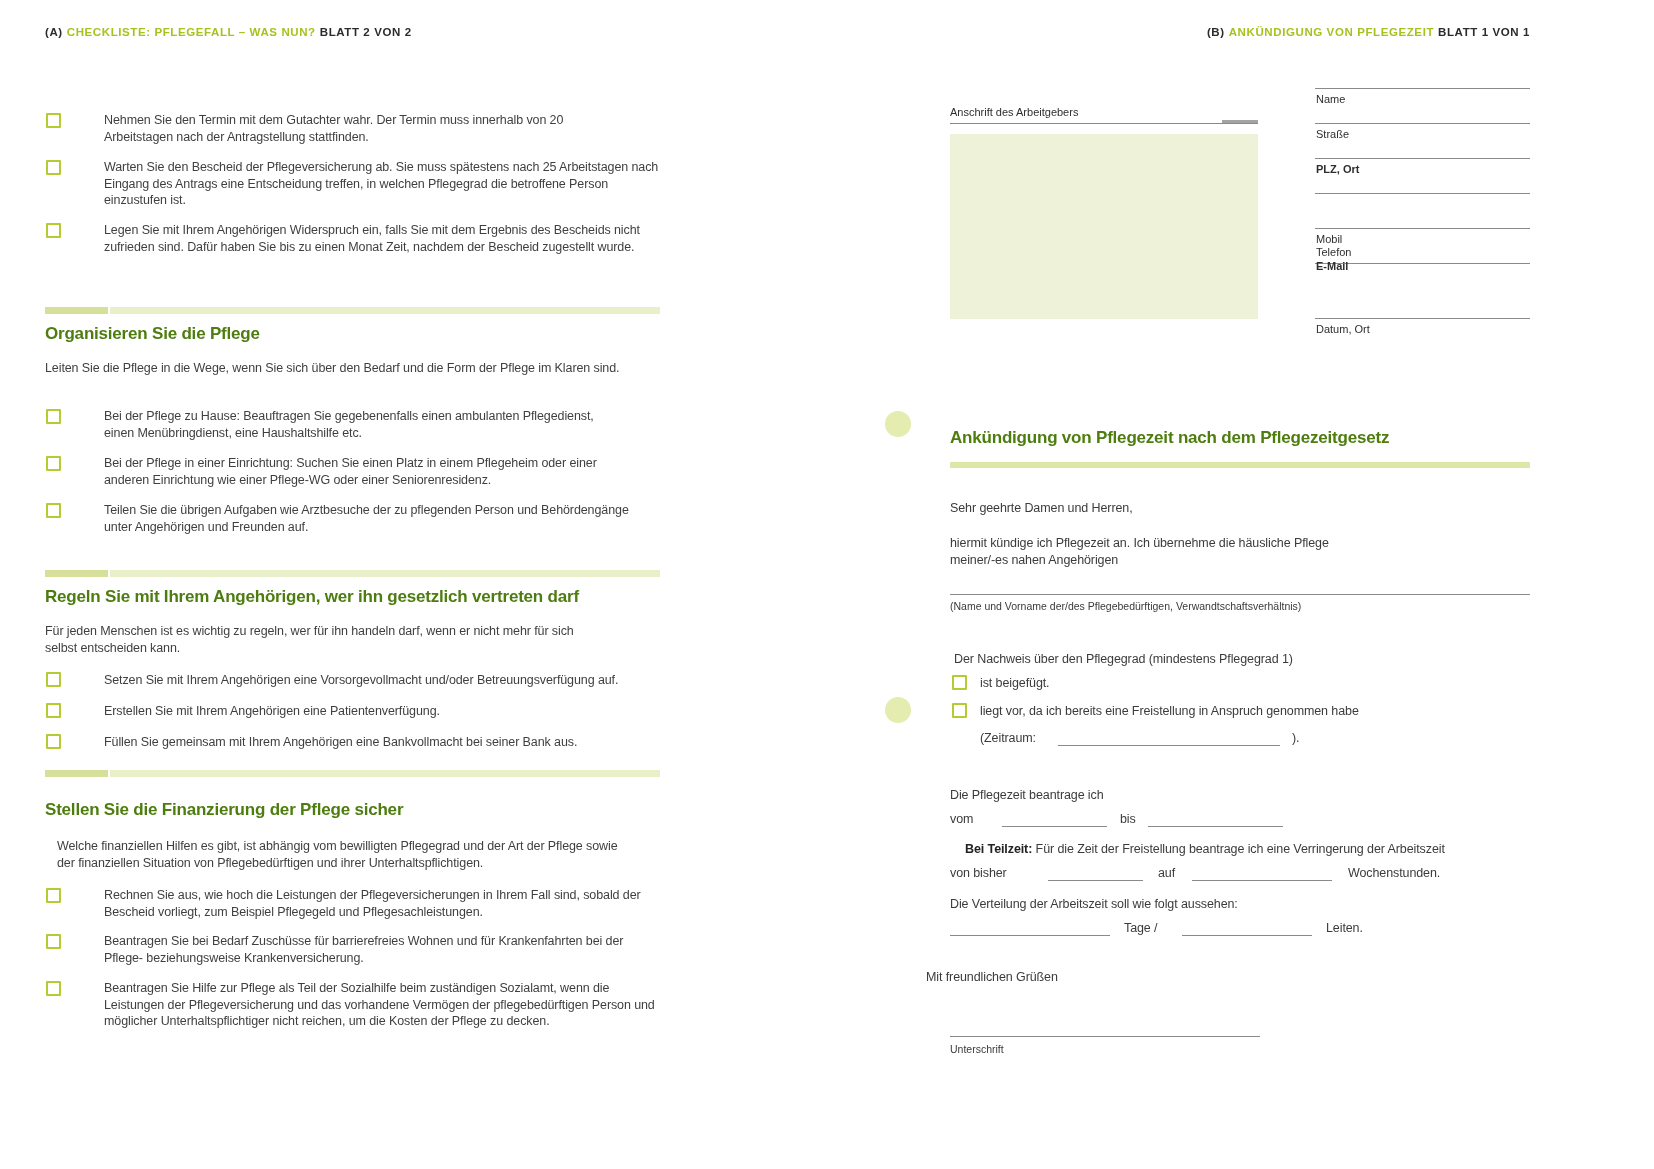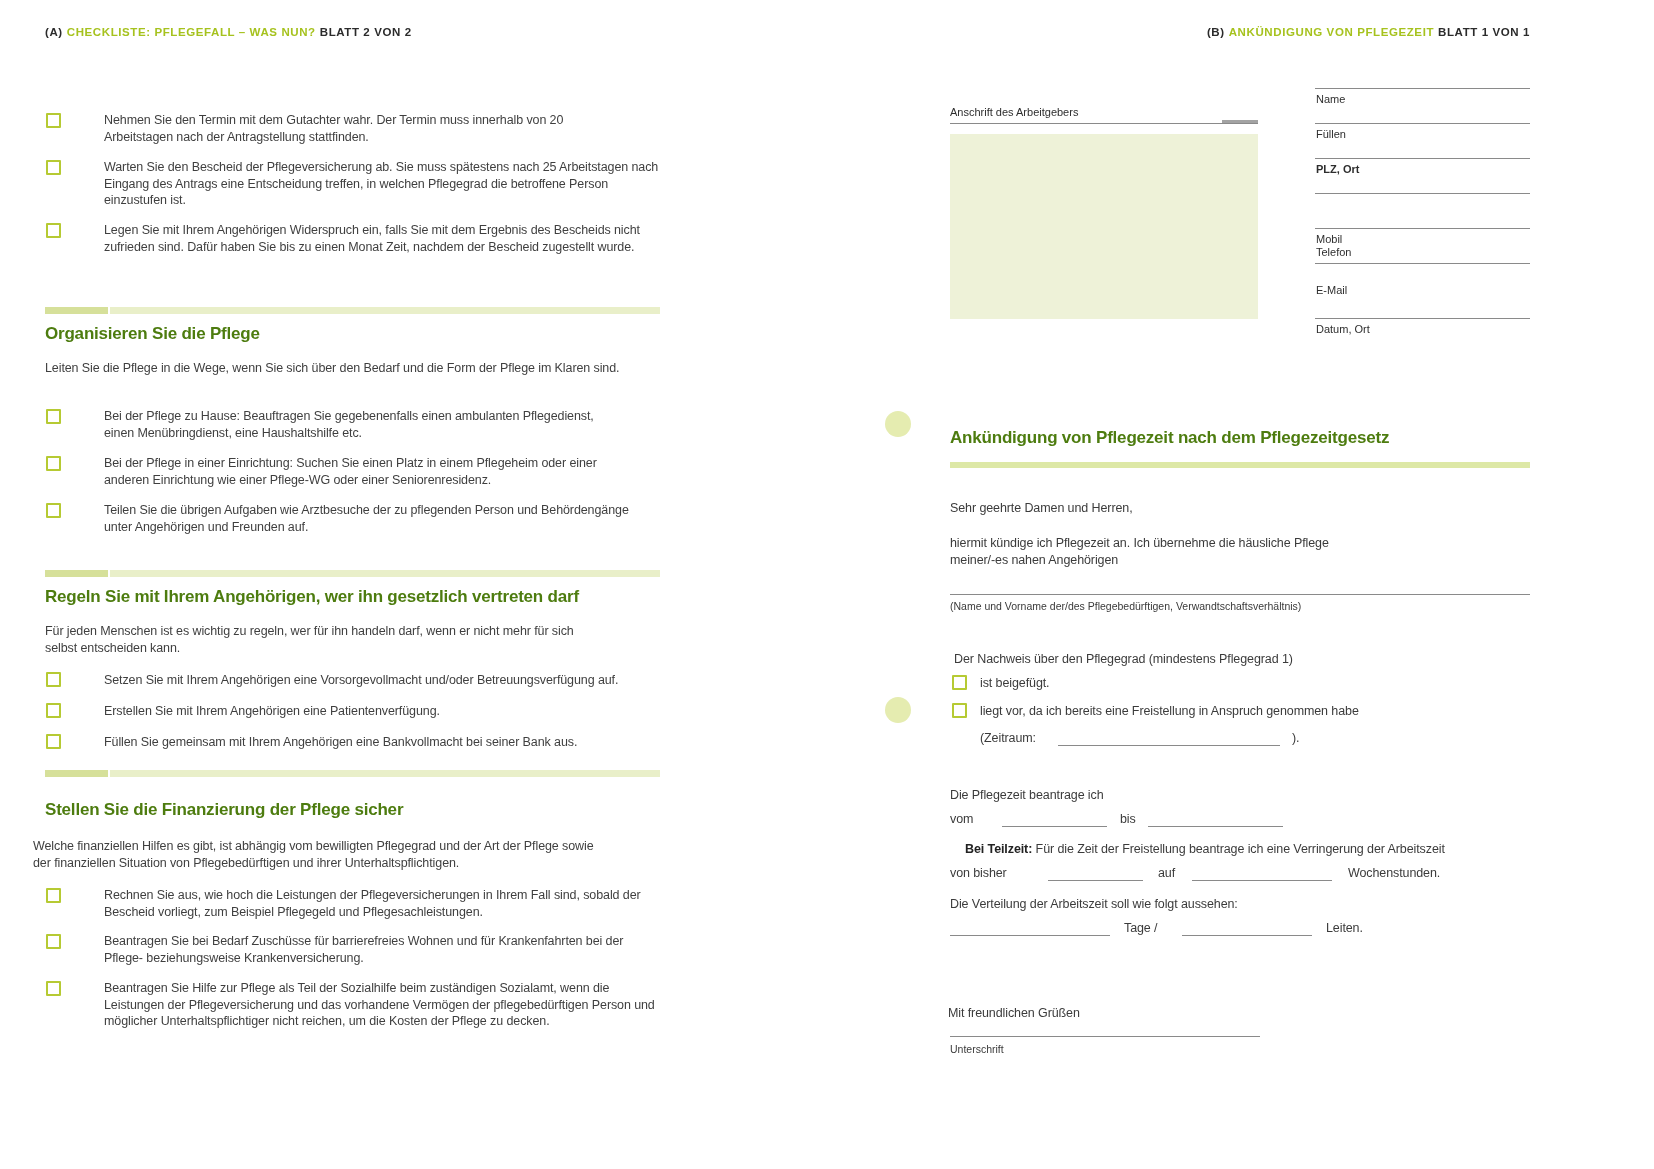--- a/index.html
+++ b/index.html
@@ -75,21 +75,21 @@
     <p class="abs item-text" style="left:104px; top:672px; width:560px;">Setzen Sie mit Ihrem Angehörigen eine Vorsorgevollmacht und/oder Betreuungsverfügung auf.</p>
 
     <span class="abs cb" style="left:46px; top:703px;"></span>
     <p class="abs item-text" style="left:104px; top:703px; width:560px;">Erstellen Sie mit Ihrem Angehörigen eine Patientenverfügung.</p>
 
     <span class="abs cb" style="left:46px; top:734px;"></span>
     <p class="abs item-text" style="left:104px; top:734px; width:560px;">Füllen Sie gemeinsam mit Ihrem Angehörigen eine Bankvollmacht bei seiner Bank aus.</p>
 
     <div class="abs bar" style="left:45px; top:770px; width:615px;"><span class="seg-dark"></span><span class="seg-light" style="width:550px;"></span></div>
     <h2 class="abs sec-head" style="left:45px; top:800px;">Stellen Sie die Finanzierung der Pflege sicher</h2>
-    <p class="abs para" style="left:33px; top:838px; width:565px;">Welche finanziellen Hilfen es gibt, ist abhängig vom bewilligten Pflegegrad und der Art der Pflege sowie der finanziellen Situation von Pflegebedürftigen und ihrer Unterhaltspflichtigen.</p>
+    <p class="abs para" style="left:57px; top:838px; width:565px;">Welche finanziellen Hilfen es gibt, ist abhängig vom bewilligten Pflegegrad und der Art der Pflege sowie der finanziellen Situation von Pflegebedürftigen und ihrer Unterhaltspflichtigen.</p>
 
     <span class="abs cb" style="left:46px; top:888px;"></span>
     <p class="abs item-text" style="left:104px; top:887px; width:548px;">Rechnen Sie aus, wie hoch die Leistungen der Pflegeversicherungen in Ihrem Fall sind, sobald der Bescheid vorliegt, zum Beispiel Pflegegeld und Pflegesachleistungen.</p>
 
     <span class="abs cb" style="left:46px; top:934px;"></span>
     <p class="abs item-text" style="left:104px; top:933px; width:552px;">Beantragen Sie bei Bedarf Zuschüsse für barrierefreies Wohnen und für Krankenfahrten bei der Pflege- beziehungsweise Krankenversicherung.</p>
 
     <span class="abs cb" style="left:46px; top:981px;"></span>
     <p class="abs item-text" style="left:104px; top:980px; width:556px;">Beantragen Sie Hilfe zur Pflege als Teil der Sozialhilfe beim zuständigen Sozialamt, wenn die Leistungen der Pflegeversicherung und das vorhandene Vermögen der pflegebedürftigen Person und möglicher Unterhaltspflichtiger nicht reichen, um die Kosten der Pflege zu decken.</p>
   </section>
@@ -101,33 +101,33 @@
 
     <span class="abs field-label" style="left:950px; top:106px;">Anschrift des Arbeitgebers</span>
     <div class="abs thin-line" style="left:950px; top:123px; width:308px;"></div>
     <div class="abs" style="left:1222px; top:120px; width:36px; height:3px; background:#a3a3a3;"></div>
     <div class="abs address-box" style="left:950px; top:134px; width:308px; height:185px;"></div>
 
     <div class="abs thin-line" style="left:1315px; top:88px; width:215px;"></div>
     <span class="abs field-label" style="left:1316px; top:93px;">Name</span>
 
     <div class="abs thin-line" style="left:1315px; top:123px; width:215px;"></div>
-    <span class="abs field-label" style="left:1316px; top:128px;">Füllen</span>
+    <span class="abs field-label" style="left:1316px; top:128px;">Straße</span>
 
     <div class="abs thin-line" style="left:1315px; top:158px; width:215px;"></div>
     <span class="abs field-label" style="left:1316px; top:163px;font-weight:bold;">PLZ, Ort</span>
 
     <div class="abs thin-line" style="left:1315px; top:193px; width:215px;"></div>
     <span class="abs field-label" style="left:1316px; top:198px;margin-top:48px;">Telefon</span>
 
     <div class="abs thin-line" style="left:1315px; top:228px; width:215px;"></div>
     <span class="abs field-label" style="left:1316px; top:233px;">Mobil</span>
 
     <div class="abs thin-line" style="left:1315px; top:263px; width:215px;"></div>
-    <span class="abs field-label" style="left:1316px; top:284px;">E-Mail</span>
+    <span class="abs field-label" style="left:1316px; top:260px;font-weight:bold;">E-Mail</span>
 
     <div class="abs thin-line" style="left:1315px; top:318px; width:215px;"></div>
     <span class="abs field-label" style="left:1316px; top:323px;">Datum, Ort</span>
 
     <div class="abs dot" style="left:885px; top:411px;"></div>
     <div class="abs dot" style="left:885px; top:697px;"></div>
 
     <h1 class="abs sec-head" style="left:950px; top:428px;">Ankündigung von Pflegezeit nach dem Pflegezeitgesetz</h1>
     <div class="abs title-bar" style="left:950px; top:462px; width:580px;"></div>
 
@@ -165,19 +165,19 @@
     <div class="abs fill-line" style="left:1192px; top:880px; width:140px;"></div>
     <span class="abs body-line" style="left:1348px; top:866px;">Wochenstunden.</span>
 
     <p class="abs body-line" style="left:950px; top:897px;">Die Verteilung der Arbeitszeit soll wie folgt aussehen:</p>
 
     <div class="abs fill-line" style="left:950px; top:935px; width:160px;"></div>
     <span class="abs body-line" style="left:1124px; top:921px;">Tage /</span>
     <div class="abs fill-line" style="left:1182px; top:935px; width:130px;"></div>
     <span class="abs body-line" style="left:1326px; top:921px;">Leiten.</span>
 
-    <p class="abs body-line" style="left:948px; top:970px;margin-top:36px;">Mit freundlichen Grüßen</p>
+    <p class="abs body-line" style="left:926px; top:970px;">Mit freundlichen Grüßen</p>
 
     <div class="abs thin-line" style="left:950px; top:1036px; width:310px;"></div>
     <span class="abs small-caption" style="left:950px; top:1043px;">Unterschrift</span>
   </section>
 
 </div>
 
 </body></html>

